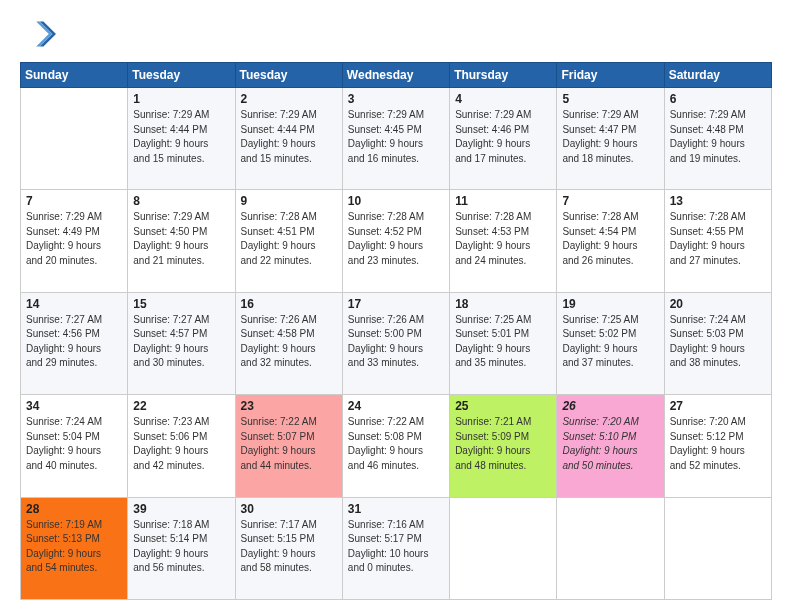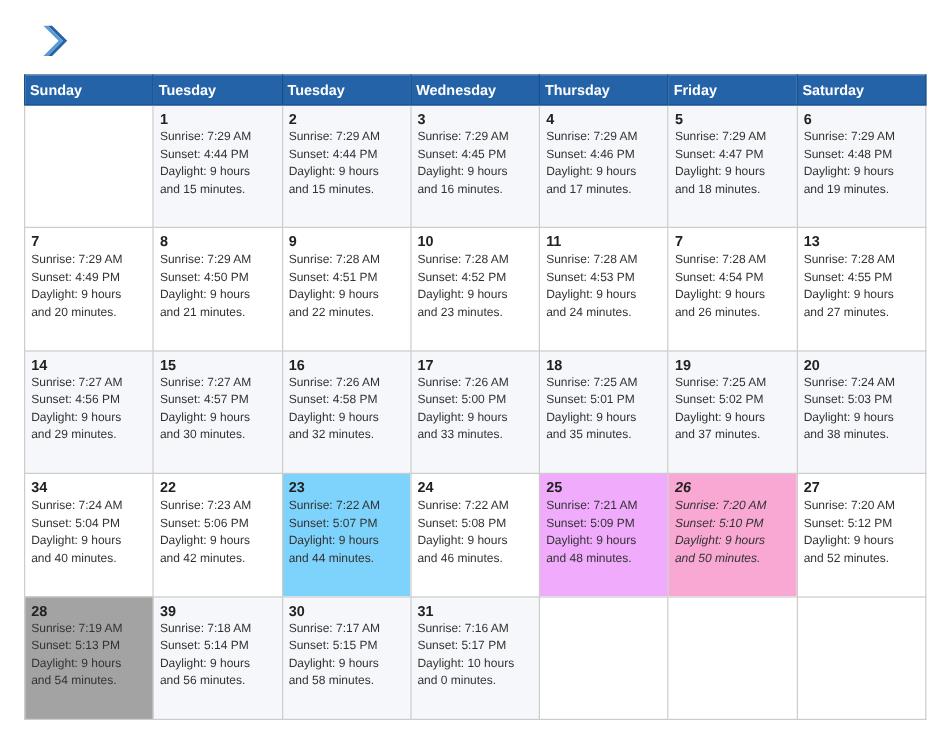--- a/index.html
+++ b/index.html
@@ -229,43 +229,43 @@
         </tr>
         <tr>
           <td style="background: rgb(255, 255, 255);">
             <span class="day-num">34</span>
             <div class="day-info">Sunrise: 7:24 AM<br>Sunset: 5:04 PM<br>Daylight: 9 hours<br>and 40 minutes.</div>
           </td>
           <td style="background: rgb(255, 255, 255);">
             <span class="day-num">22</span>
             <div class="day-info">Sunrise: 7:23 AM<br>Sunset: 5:06 PM<br>Daylight: 9 hours<br>and 42 minutes.</div>
           </td>
-          <td style="background: #7dd3fc;">
+          <td style="background: #fca5a5;">
             <span class="day-num">23</span>
             <div class="day-info">Sunrise: 7:22 AM<br>Sunset: 5:07 PM<br>Daylight: 9 hours<br>and 44 minutes.</div>
           </td>
           <td style="background: rgb(255, 255, 255);">
             <span class="day-num">24</span>
             <div class="day-info">Sunrise: 7:22 AM<br>Sunset: 5:08 PM<br>Daylight: 9 hours<br>and 46 minutes.</div>
           </td>
-          <td style="background: #f0abfc;">
+          <td style="background: #bef264;">
             <span class="day-num">25</span>
             <div class="day-info">Sunrise: 7:21 AM<br>Sunset: 5:09 PM<br>Daylight: 9 hours<br>and 48 minutes.</div>
           </td>
           <td style="background: #f9a8d4; font-style: italic;">
             <span class="day-num">26</span>
             <div class="day-info">Sunrise: 7:20 AM<br>Sunset: 5:10 PM<br>Daylight: 9 hours<br>and 50 minutes.</div>
           </td>
           <td style="background: rgb(255, 255, 255);">
             <span class="day-num">27</span>
             <div class="day-info">Sunrise: 7:20 AM<br>Sunset: 5:12 PM<br>Daylight: 9 hours<br>and 52 minutes.</div>
           </td>
         </tr>
         <tr>
-          <td style="background: #a3a3a3;">
+          <td style="background: #f97316;">
             <span class="day-num">28</span>
             <div class="day-info">Sunrise: 7:19 AM<br>Sunset: 5:13 PM<br>Daylight: 9 hours<br>and 54 minutes.</div>
           </td>
           <td style="background: rgb(245, 247, 250);">
             <span class="day-num">39</span>
             <div class="day-info">Sunrise: 7:18 AM<br>Sunset: 5:14 PM<br>Daylight: 9 hours<br>and 56 minutes.</div>
           </td>
           <td style="background: rgb(245, 247, 250);">
             <span class="day-num">30</span>
             <div class="day-info">Sunrise: 7:17 AM<br>Sunset: 5:15 PM<br>Daylight: 9 hours<br>and 58 minutes.</div>

